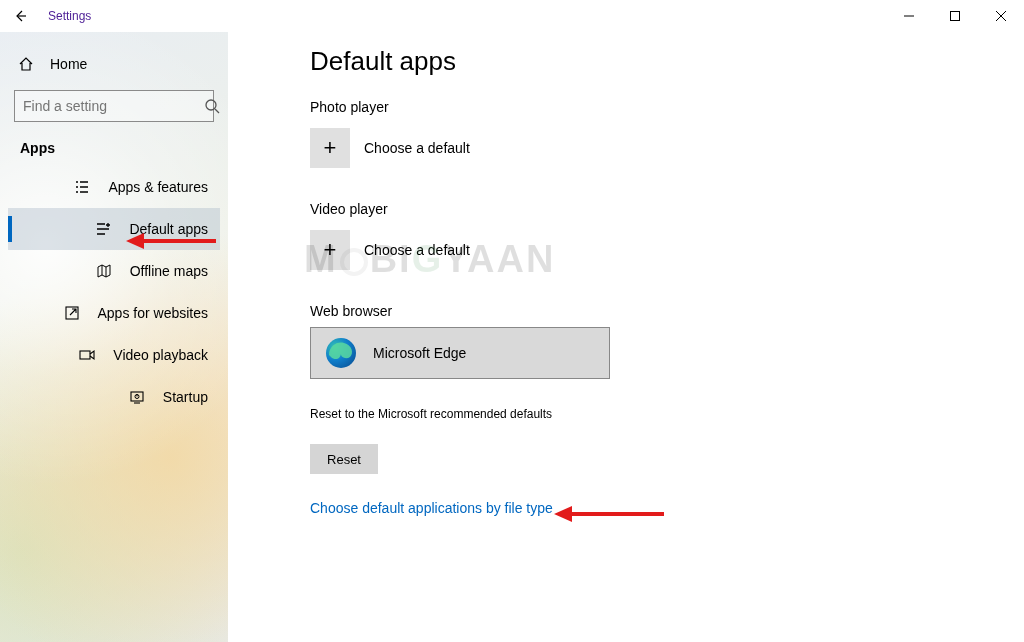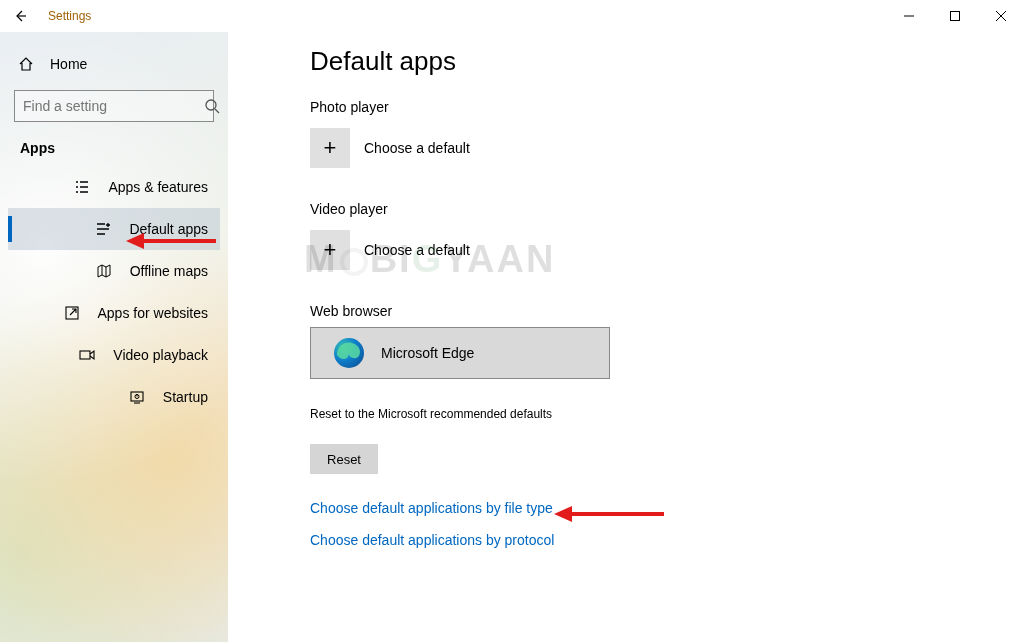--- a/index.html
+++ b/index.html
@@ -1,21 +1,21 @@
 <!DOCTYPE html>
 <html><head>
 <meta charset="utf-8">
 <style>
   * { box-sizing: border-box; margin: 0; padding: 0; font-family: "Segoe UI", Tahoma, sans-serif; }
   html, body { width: 1024px; height: 642px; overflow: hidden; background: #fff; }
 
   
   .titlebar { position: absolute; top: 0; left: 0; right: 0; height: 32px; display: flex; align-items: center; }
   .titlebar .back { width: 40px; height: 32px; display: flex; align-items: center; justify-content: center; cursor: pointer; }
-  .titlebar .title { font-size: 12px; color: #a16207; margin-left: 8px; }
+  .titlebar .title { font-size: 12px; color: #4c1d95; margin-left: 8px; }
   .win-controls { position: absolute; right: 0; top: 0; display: flex; }
   .win-btn { width: 46px; height: 32px; display: flex; align-items: center; justify-content: center; cursor: pointer; }
   .win-btn svg { stroke: #000; }
 
   
   .sidebar {
     position: absolute; top: 32px; left: 0; bottom: 0; width: 228px;
     background:
       radial-gradient(circle at 20% 35%, rgba(255,255,255,0.9) 0, rgba(255,255,255,0.3) 30%, transparent 55%),
       radial-gradient(circle at 75% 70%, rgba(243,215,160,0.8) 0, transparent 50%),
@@ -61,21 +61,21 @@
   .choose-tile .plus {
     width:40px; height:40px; background:#e0e0e0; display:flex; align-items:center; justify-content:center;
     font-size:22px; font-weight:300; color:#000;
   }
   .choose-tile .ct-label { margin-left:14px; font-size:14px; }
 
   .group { margin-bottom:28px; }
 
   .browser-tile {
     width:300px; height:52px; border:1px solid #888; background:#d9d9d9;
-    display:flex; align-items:center; padding:0 20px; cursor:pointer;
+    display:flex; align-items:center; padding:0 12px; cursor:pointer;
   }
   .browser-tile .edge-icon { width:36px; height:36px; margin-right:14px; }
   .browser-tile .b-label { font-size:14px; }
 
   .reset-label { font-size:12px; margin-bottom:23px; }
   .reset-btn {
     width:68px; height:30px; background:#d5d5d5; border:none; font-size:13px; cursor:pointer;
   }
 
   .links { margin-top:26px; }
@@ -246,21 +246,20 @@
     </div>
   </div>
 
   <div class="group" style="margin-bottom:18px">
     <div class="reset-label">Reset to the Microsoft recommended defaults</div>
     <button class="reset-btn">Reset</button>
   </div>
 
   <div class="links">
     <a class="link">Choose default applications by file type</a>
-    <a class="link">Choose default applications by protocol</a>
   </div>
 </div>
 
 <div class="watermark">
   <span>M</span><span style="display:inline-block;width:28px;height:28px;border:4px solid rgba(0,0,0,0.4);border-radius:50%;vertical-align:-4px;margin:0 2px"></span><span>BI</span><span class="g">G</span><span>YAAN</span>
 </div>
 
 <div class="arrow" style="left:126px; top:231px;">
   <svg width="90" height="20">
     <line x1="90" y1="10" x2="14" y2="10" stroke="#e21b1b" stroke-width="4"></line>

